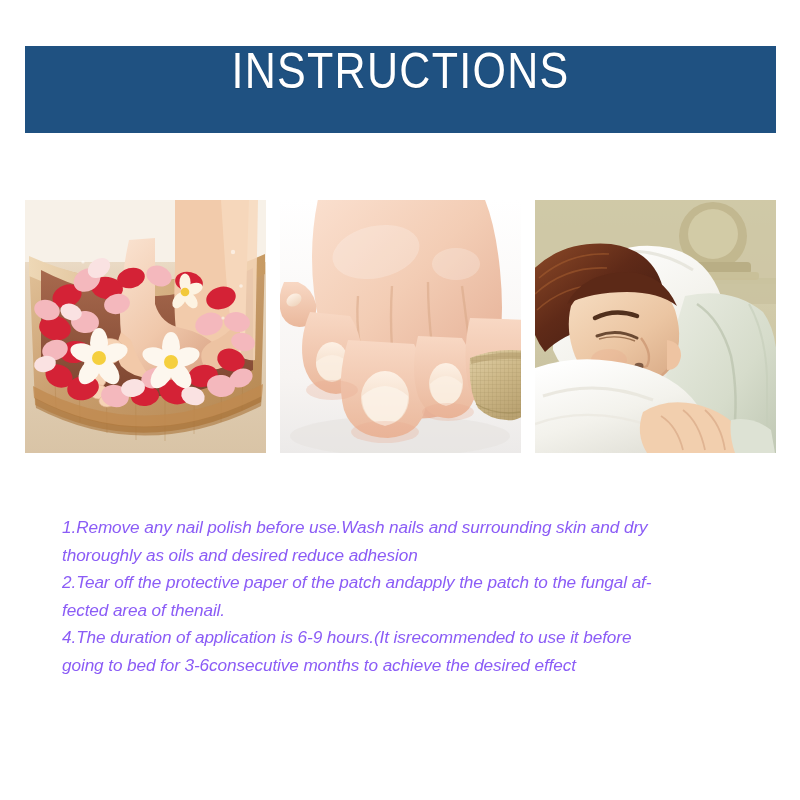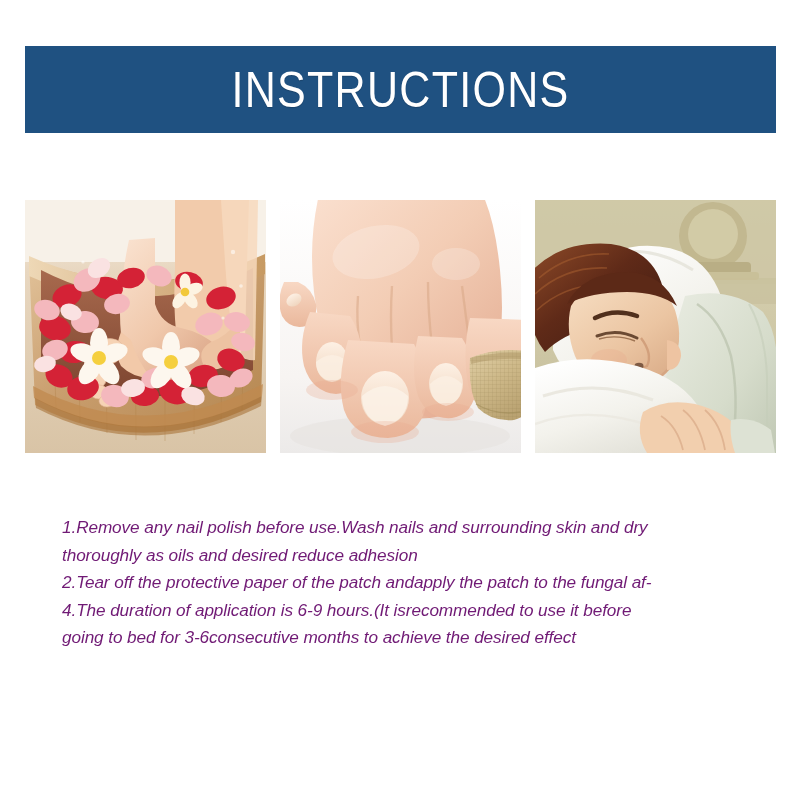--- a/index.html
+++ b/index.html
@@ -17,21 +17,21 @@
 
   
   #header-banner {
     position: absolute;
     left: 25px;
     top: 46px;
     width: 751px;
     height: 87px;
     background: #1f5181;
     display: flex;
-    align-items: center;
+    align-items: flex-start;
     justify-content: center;
     box-sizing: border-box;
   }
   #page-title {
     color: #ffffff;
     font-family: "Liberation Sans", sans-serif;
     font-size: 50px;
     font-weight: 400;
     letter-spacing: 1.5px;
     transform: scaleX(0.86);
@@ -62,21 +62,21 @@
   .photo svg { display: block; width: 100%; height: 100%; }
 
   
   #instructions-body {
     position: absolute;
     left: 62px;
     top: 514px;
     width: 690px;
   }
   .instr-line {
-    color: #701a75;
+    color: #8b5cf6;
     font-family: "Liberation Sans", sans-serif;
     font-style: italic;
     font-size: 17.2px;
     line-height: 27.6px;
     white-space: nowrap;
     letter-spacing: -0.1px;
   }
 </style>
 </head>
 <body>
@@ -419,15 +419,16 @@
 
       <path d="M196 220 Q218 216 236 230 L240 253 L200 253 Q194 236 196 220 Z" fill="#dde2d4"></path>
     </svg>
   </div>
 </div>
 
 <div id="instructions-body">
   <div class="instr-line">1.Remove any nail polish before use.Wash nails and surrounding skin and dry</div>
   <div class="instr-line">thoroughly as oils and desired reduce adhesion</div>
   <div class="instr-line">2.Tear off the protective paper of the patch andapply the patch to the fungal af-</div>
+  <div class="instr-line">fected area of thenail.</div>
   <div class="instr-line">4.The duration of application is 6-9 hours.(It isrecommended to use it before</div>
   <div class="instr-line">going to bed for 3-6consecutive months to achieve the desired effect</div>
 </div>
 
 </body></html>

